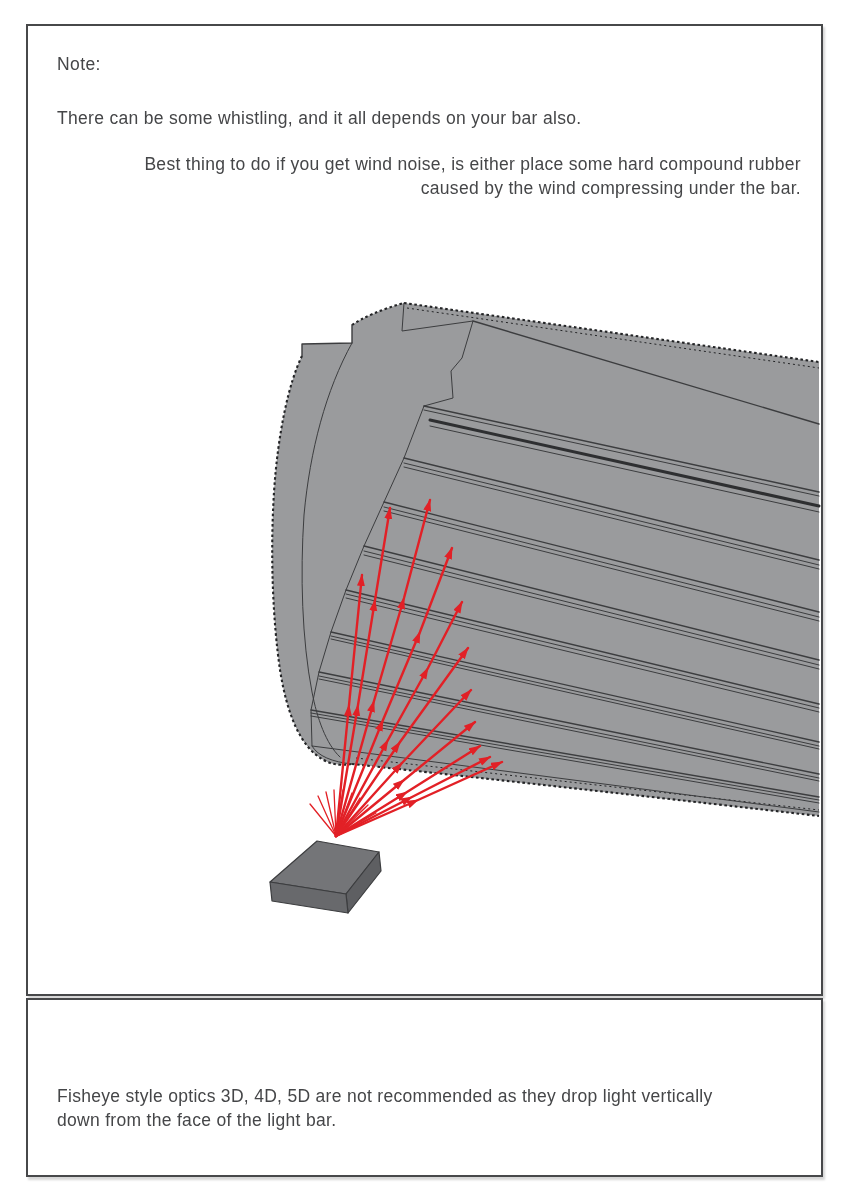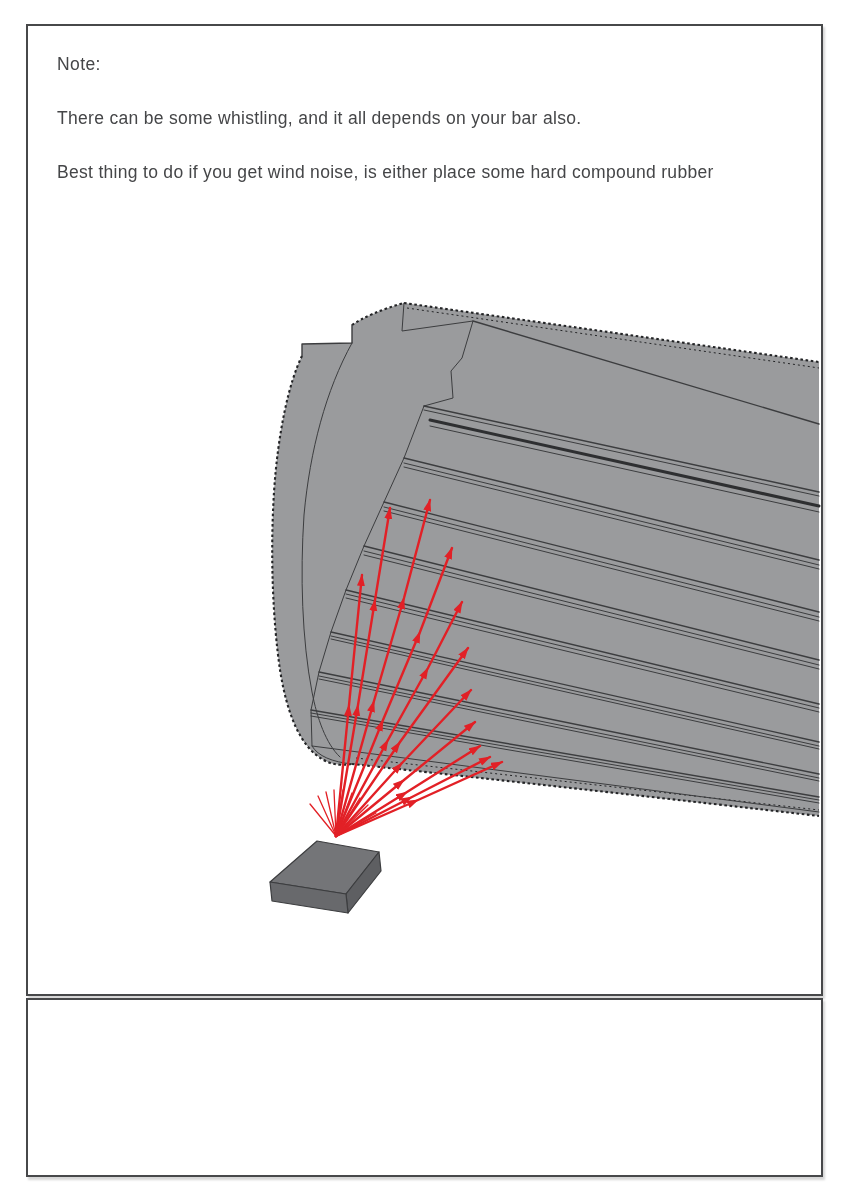--- a/index.html
+++ b/index.html
@@ -23,21 +23,21 @@
     box-shadow:2px 3px 2px rgba(0,0,0,0.16);
   }
   .note-box{top:24px;height:968px;}
   .suggestion-box{top:998px;height:175px;}
   .txt{position:absolute;left:29px;right:20px;}
   .heading{font-size:17.5px;letter-spacing:.4px;line-height:24px;}
   .para{font-size:17.5px;letter-spacing:.3px;line-height:24px;}
   .line{white-space:nowrap;}
   .note-heading{top:26px;}
   .note-para1{top:80px;}
-  .note-para2{top:134px;}
+  .note-para2{top:126px;text-align:right;}
   .sugg-heading{top:28px;}
   .sugg-para{top:84px;}
   .illus{position:absolute;left:0;top:0;pointer-events:none;}
   .body-fill{fill:var(--body-gray);stroke:none;}
   .sline{fill:none;stroke:var(--outline);stroke-width:1.4px;stroke-linejoin:round;stroke-linecap:round;}
   .sline.thin{stroke-width:1px;}
   .sline.thick{stroke-width:3px;stroke:#2e2f31;}
   .dash{fill:none;stroke:#232426;stroke-width:2.1px;stroke-dasharray:2.6 2.6;}
   .dash.thin{stroke-width:1px;stroke-dasharray:2 3;}
   .ray{fill:none;stroke:var(--arrow-red);stroke-width:2.4px;stroke-linecap:round;}
@@ -50,20 +50,21 @@
 </head>
 <body>
 
 <div class="page">
 
   <div class="box note-box">
     <div class="txt heading note-heading">Note:</div>
     <div class="txt para note-para1 line">There can be some whistling, and it all depends on your bar also.</div>
     <div class="txt para note-para2">
       <div class="line">Best thing to do if you get wind noise, is either place some hard compound rubber</div>
+      <div class="line">caused by the wind compressing under the bar.</div>
     </div>
   </div>
 
   <svg class="illus" width="849" height="1200" viewBox="0 0 849 1200">
 
     <defs>
       <marker id="ah" markerUnits="userSpaceOnUse" markerWidth="13" markerHeight="9" refX="11" refY="4" orient="auto">
         <path class="ah" d="M0,0 L12,4 L0,8 Z"></path>
       </marker>
     </defs>
@@ -158,15 +159,19 @@
       <path class="ray" marker-mid="url(#ah)" marker-end="url(#ah)" d="M336,836 L400,742 L468,648"></path>
       <path class="ray" marker-mid="url(#ah)" marker-end="url(#ah)" d="M336,836 L402,763 L471,690"></path>
       <path class="ray" marker-mid="url(#ah)" marker-end="url(#ah)" d="M336,836 L404,780 L475,722"></path>
       <path class="ray" marker-mid="url(#ah)" marker-end="url(#ah)" d="M336,836 L407,792 L480,746"></path>
       <path class="ray" marker-mid="url(#ah)" marker-end="url(#ah)" d="M336,836 L412,797 L490,757"></path>
       <path class="ray" marker-mid="url(#ah)" marker-end="url(#ah)" d="M336,836 L418,800 L502,762"></path>
     </g>
   </svg>
 
   <div class="box suggestion-box">
+    <div class="txt para sugg-para">
+      <div class="line">Fisheye style optics 3D, 4D, 5D are not recommended as they drop light vertically</div>
+      <div class="line">down from the face of the light bar.</div>
+    </div>
   </div>
 
 </div>
 
 </body></html>

